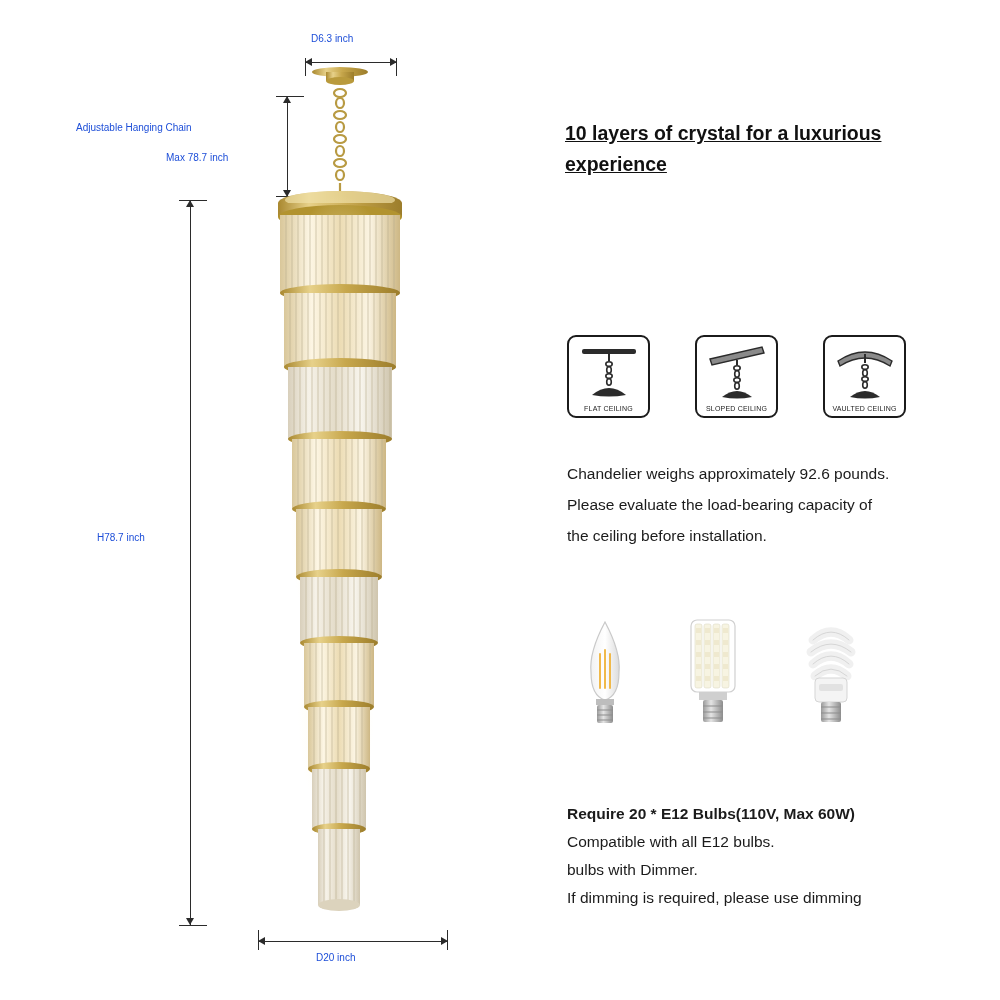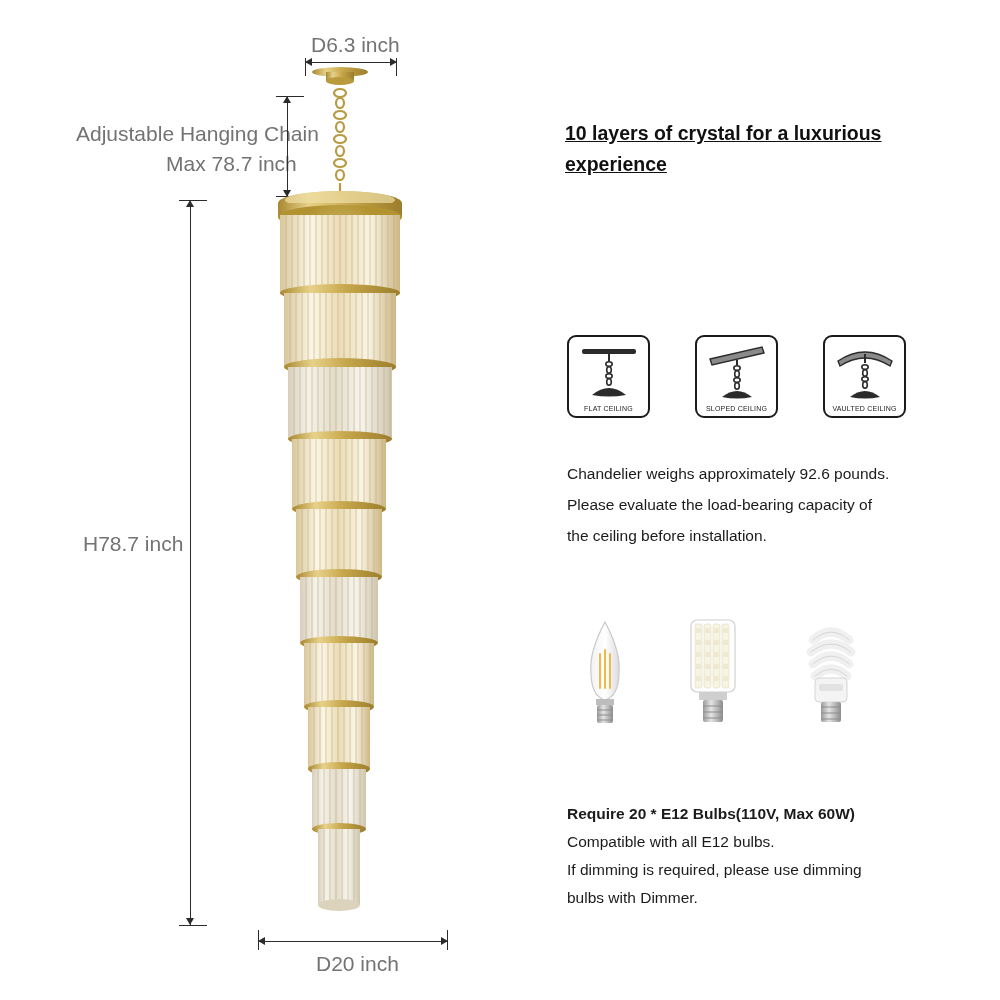--- a/index.html
+++ b/index.html
@@ -22,22 +22,22 @@
 
   
   .left-panel {
     position: absolute;
     left: 0; top: 0;
     width: 520px; height: 1000px;
   }
 
   .dim-label {
     position: absolute;
-    font-size: 21px;
-    color: #737373;
+    font-size: 10px;
+    color: #1d4ed8;
     white-space: nowrap;
   }
 
   
   .top-dim-line {
     position: absolute;
     left: 305px; top: 62px;
     width: 92px; height: 1px;
     background: #2b2b2b;
   }
@@ -188,21 +188,21 @@
     <div class="tick" style="left:396px; top:58px; width:1px; height:18px;"></div>
 
     <div class="dim-label" style="left:76px; top:122px;">Adjustable Hanging Chain</div>
     <div class="dim-label" style="left:166px; top:152px;">Max 78.7 inch</div>
     <div class="chain-dim-line"></div>
     <div class="arrow-up" style="left:283px; top:96px;"></div>
     <div class="arrow-down" style="left:283px; top:190px;"></div>
     <div class="tick" style="left:276px; top:96px; width:28px; height:1px;"></div>
     <div class="tick" style="left:276px; top:196px; width:28px; height:1px;"></div>
 
-    <div class="dim-label" style="left:83px; top:532px;">H78.7 inch</div>
+    <div class="dim-label" style="left:97px; top:532px;">H78.7 inch</div>
     <div class="h-dim-line"></div>
     <div class="arrow-up" style="left:186px; top:200px;"></div>
     <div class="arrow-down" style="left:186px; top:918px;"></div>
     <div class="tick" style="left:179px; top:200px; width:28px; height:1px;"></div>
     <div class="tick" style="left:179px; top:925px; width:28px; height:1px;"></div>
 
     <div class="bot-dim-line"></div>
     <div class="arrow-left" style="left:258px; top:937px;"></div>
     <div class="arrow-right" style="left:441px; top:937px;"></div>
     <div class="tick" style="left:258px; top:930px; width:1px; height:20px;"></div>
@@ -609,18 +609,18 @@
             <line x1="24" y1="103" x2="44" y2="103"></line>
             <line x1="24" y1="109" x2="44" y2="109"></line>
           </g>
         </g>
       </svg>
     </div>
 
     <div class="bulb-text">
       <div class="bold">Require 20 * E12 Bulbs(110V, Max 60W)</div>
       <div>Compatible with all E12 bulbs.</div>
+      <div>bulbs with Dimmer.</div>
       <div>If dimming is required, please use dimming</div>
-      <div>bulbs with Dimmer.</div>
     </div>
 
   </div>
 </div>
 
 </body></html>

